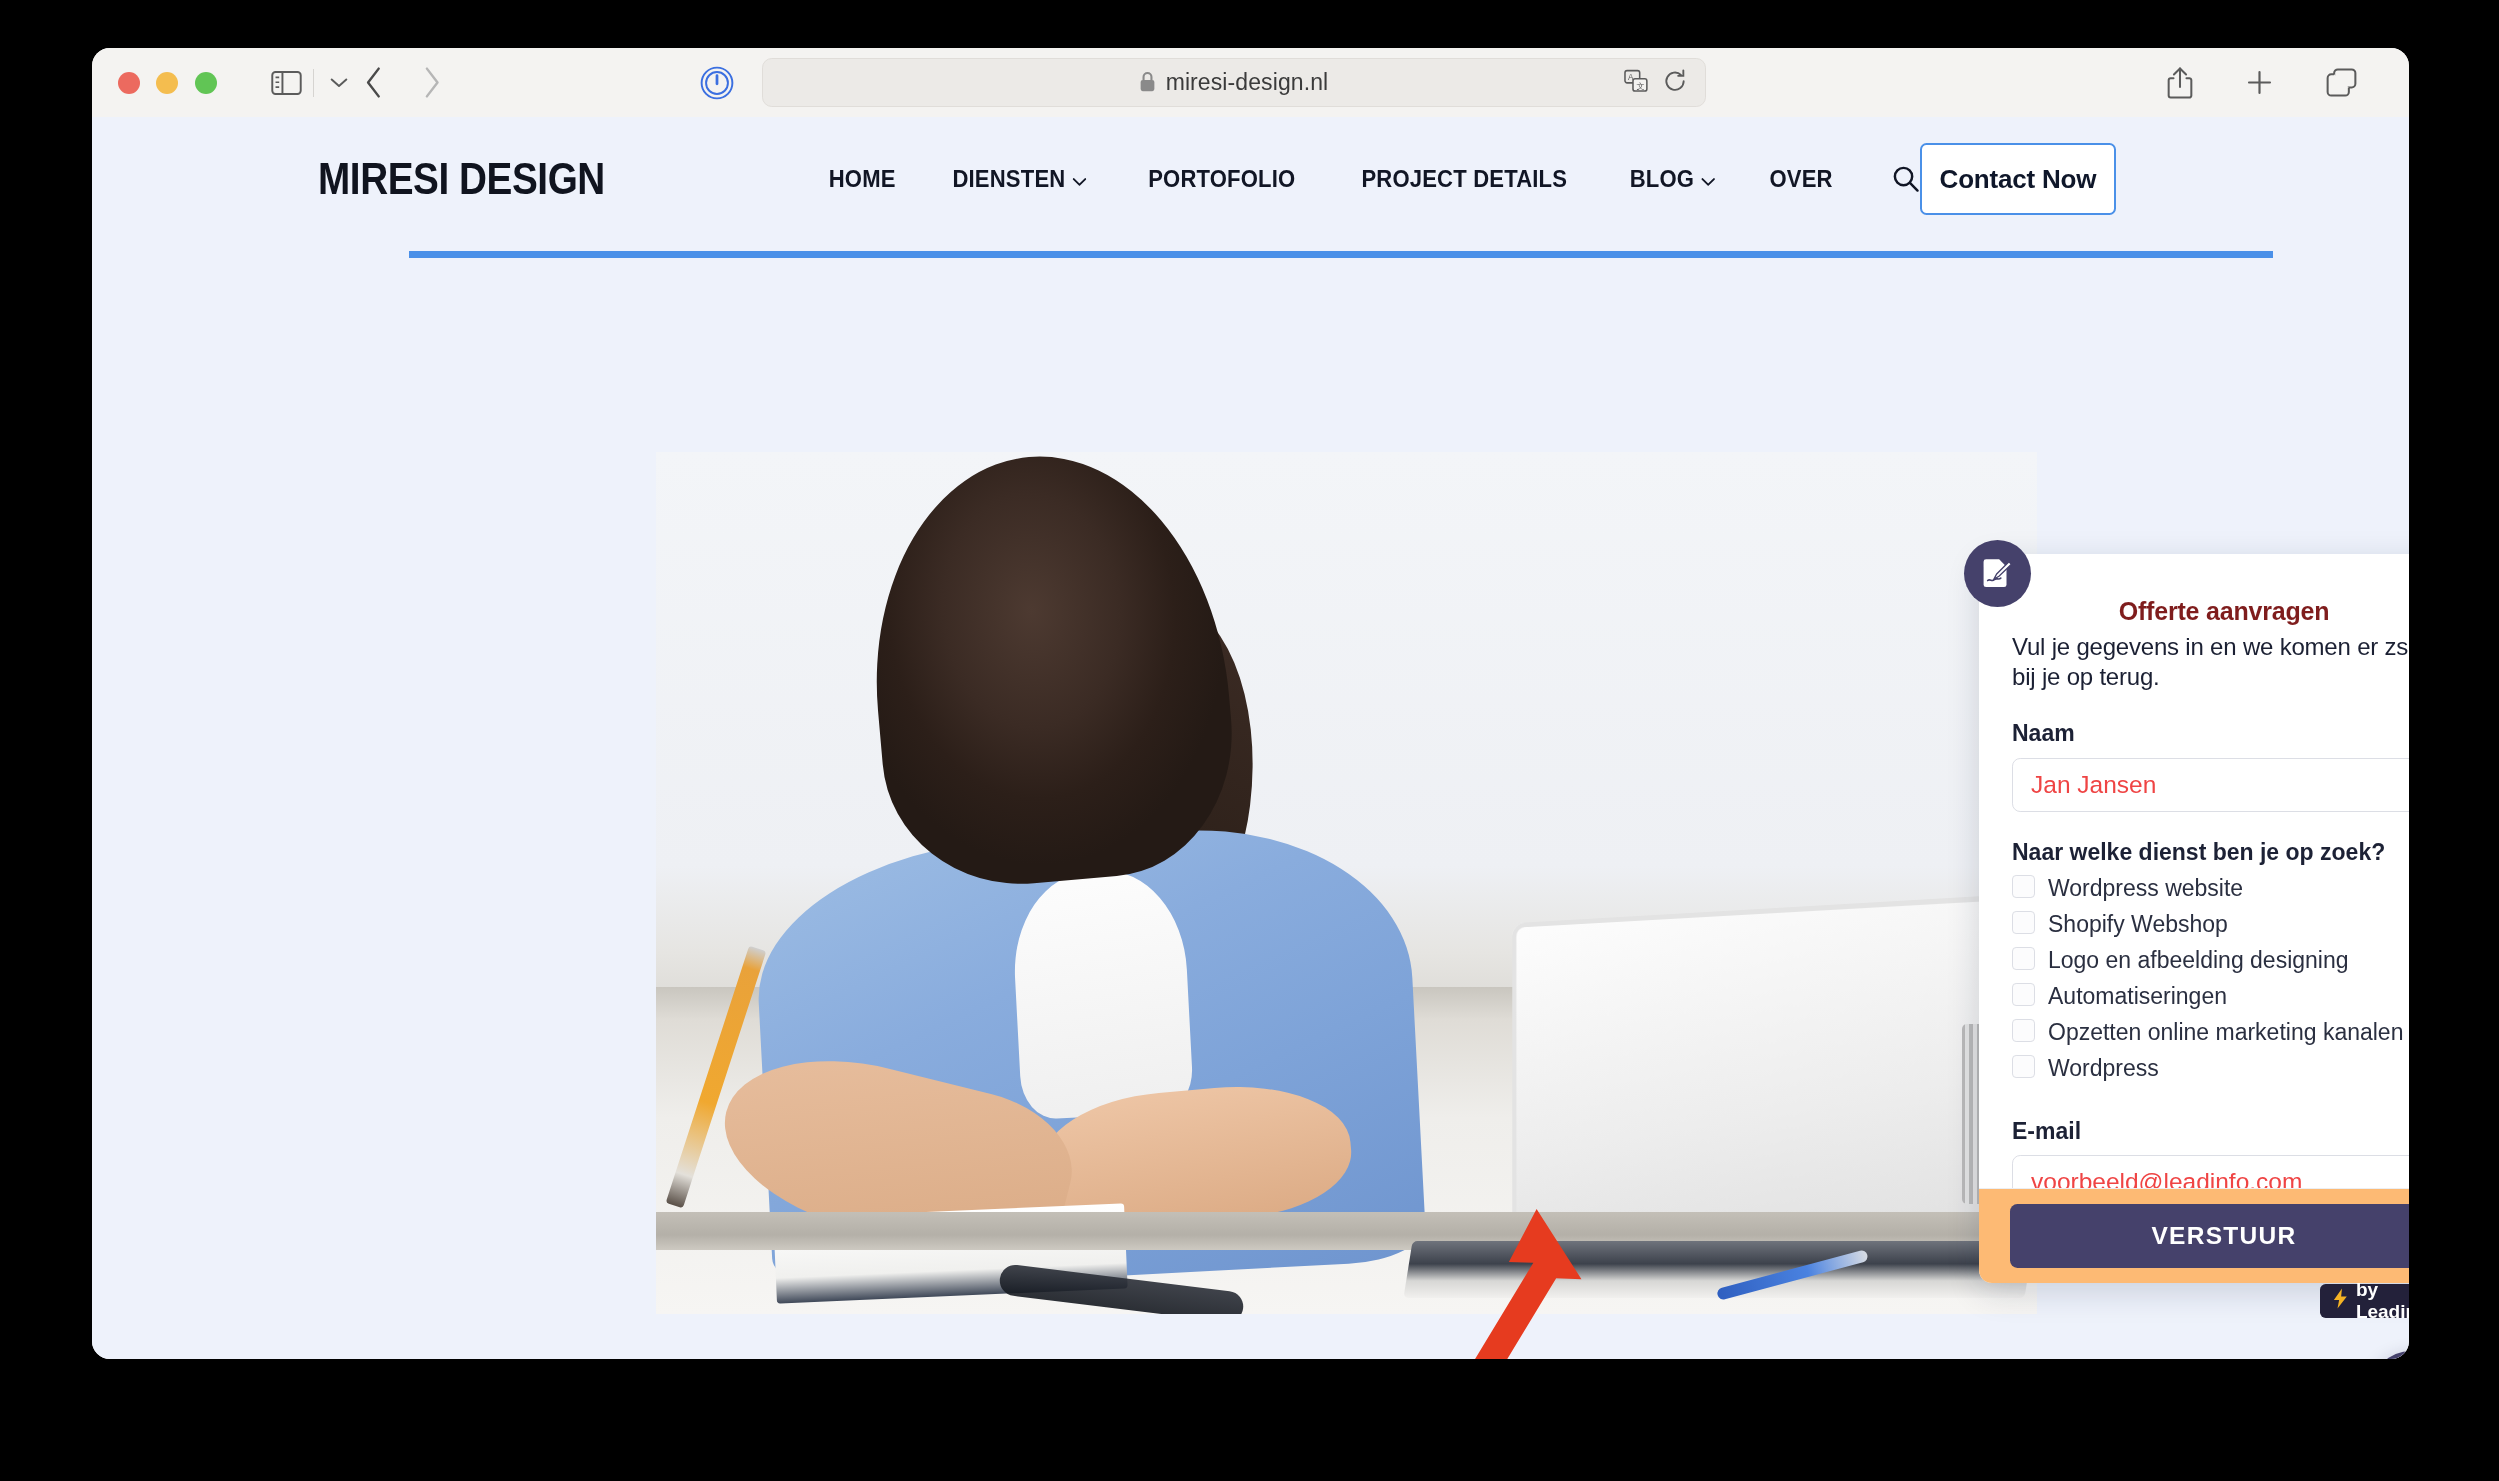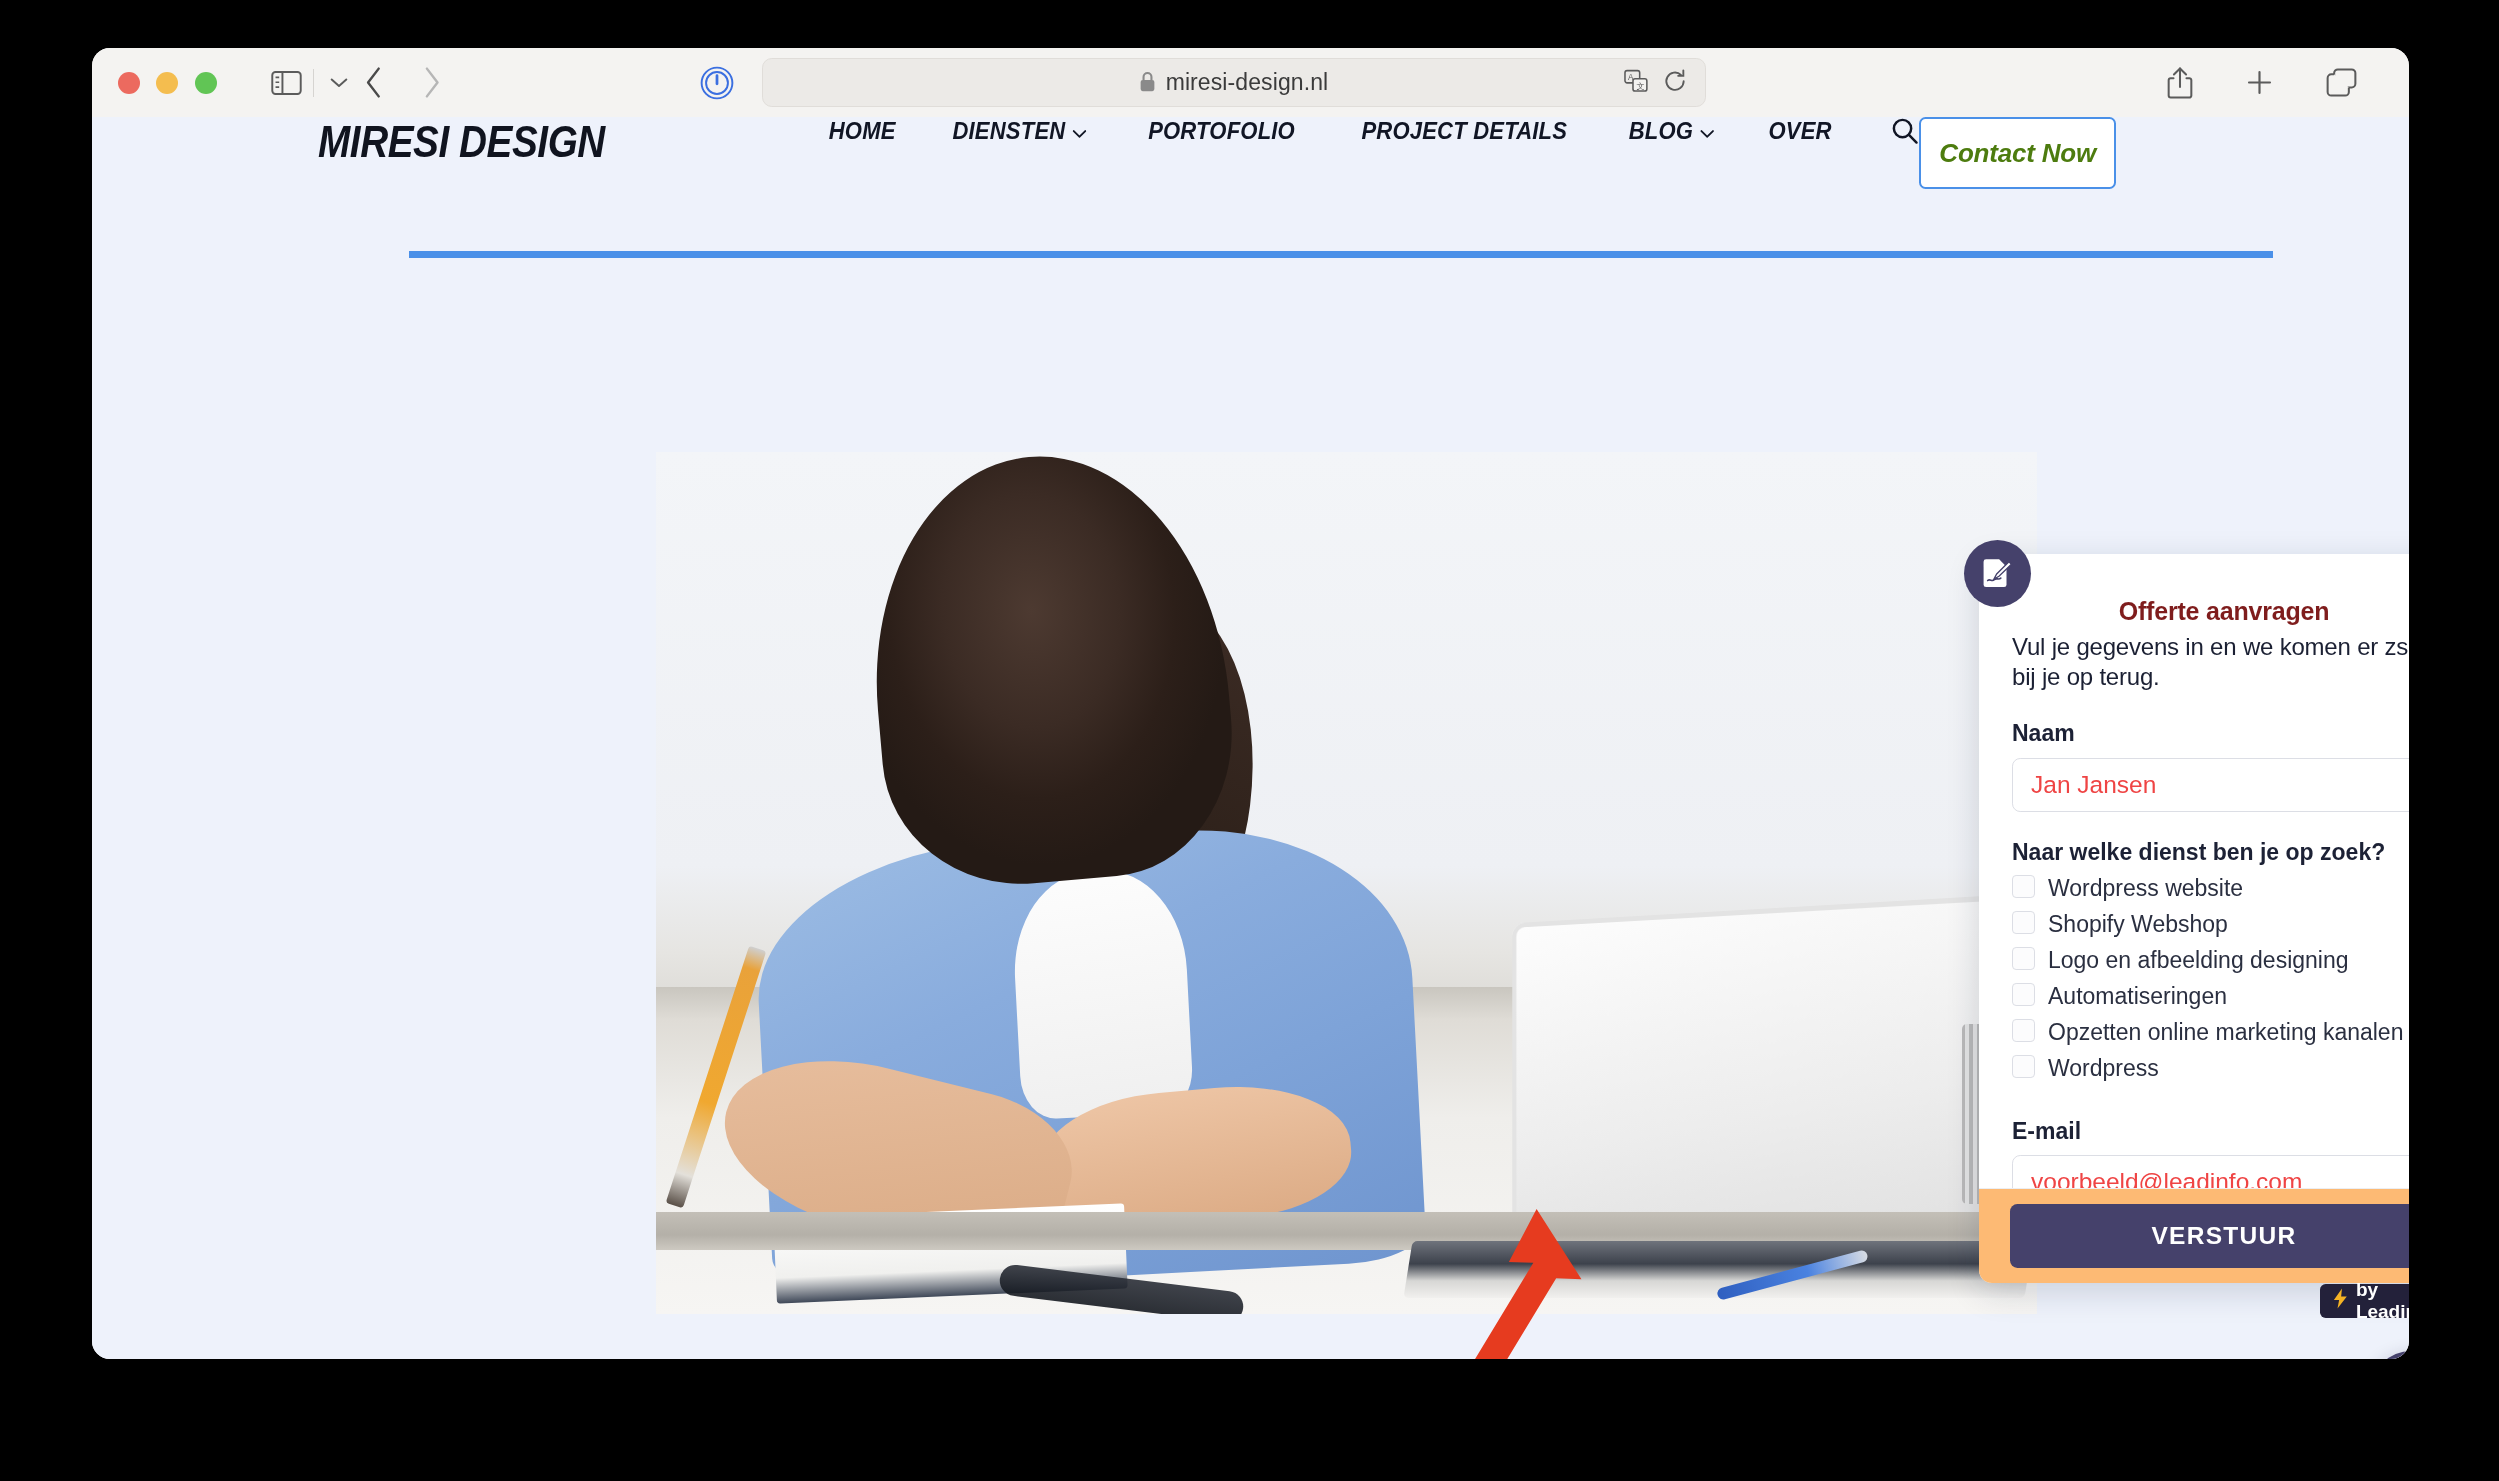--- a/index.html
+++ b/index.html
@@ -74,21 +74,21 @@
     position: absolute;
     left: 0; top: 69px; right: 0; bottom: 0;
     background: #eef2fb;
     overflow: hidden;
   }
 
   
   #site-header {
     position: absolute;
     left: 0; top: 0; width: 100%; height: 124px;
-    display: flex; align-items: flex-start; font-style: italic;
+    display: flex; align-items: center;
   }
   #site-logo {
     margin-left: 226px;
     font-size: 44px; font-weight: 700;
     color: #10141f;
     letter-spacing: -0.5px;
     transform: scaleX(.88);
     transform-origin: left center;
     white-space: nowrap;
   }
@@ -108,21 +108,21 @@
   #nav-search { margin-left: 9.8px; display: flex; align-items: center; }
 
   #contact-now-button {
     margin-left: auto; margin-right: 293px;
     width: 234px; height: 72px;
     border: 2.5px solid #4a90e8;
     border-radius: 6.5px;
     background: #fff;
     display: flex; align-items: center; justify-content: center;
     font-size: 26px; font-weight: 700;
-    color: #4d7c0f;
+    color: #0f172a;
     letter-spacing: -0.2px;
   }
 
   #header-underline {
     position: absolute;
     left: 317px; top: 134px;
     width: 1864px; height: 7.4px;
     background: #4a90e8;
   }
 

